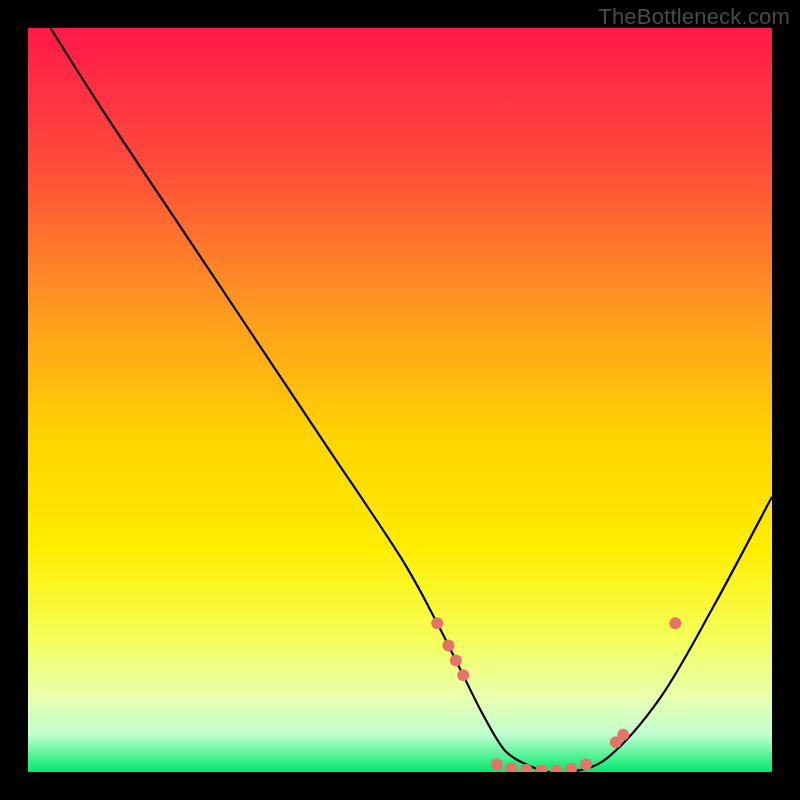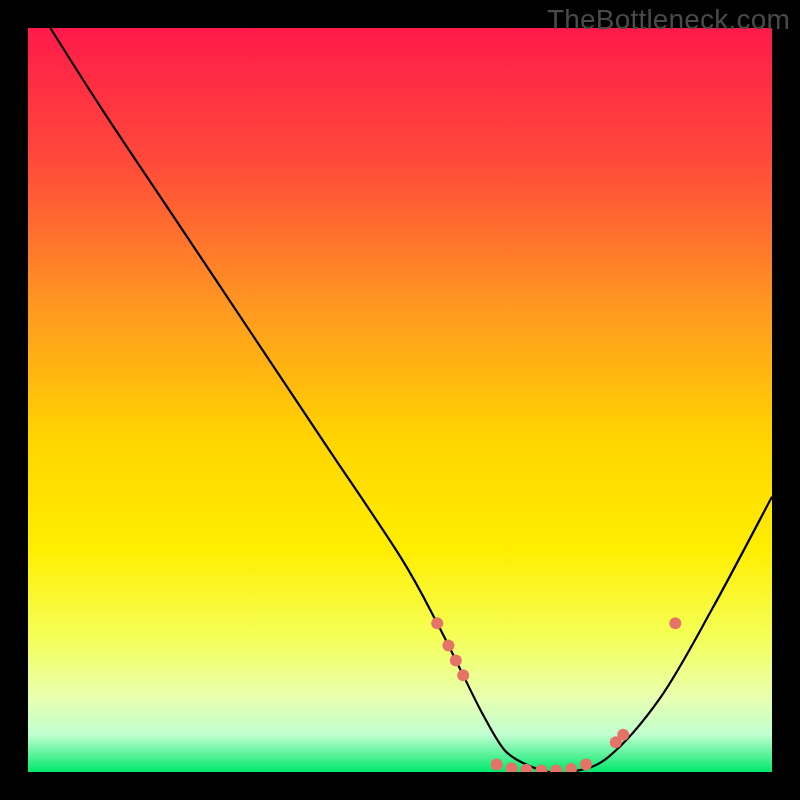--- a/index.html
+++ b/index.html
@@ -17,21 +17,21 @@
     top: 28px;
     width: 744px;
     height: 744px;
     background: #000;
   }
   .watermark {
     position: absolute;
     top: 4px;
     right: 10px;
     color: #4a4a4a;
-    font-size: 28px;
+    font-size: 22px;
     font-weight: 500;
     letter-spacing: 0.2px;
     z-index: 10;
     text-align: right;
   }
   svg {
     display: block;
   }
 </style>
 </head>

